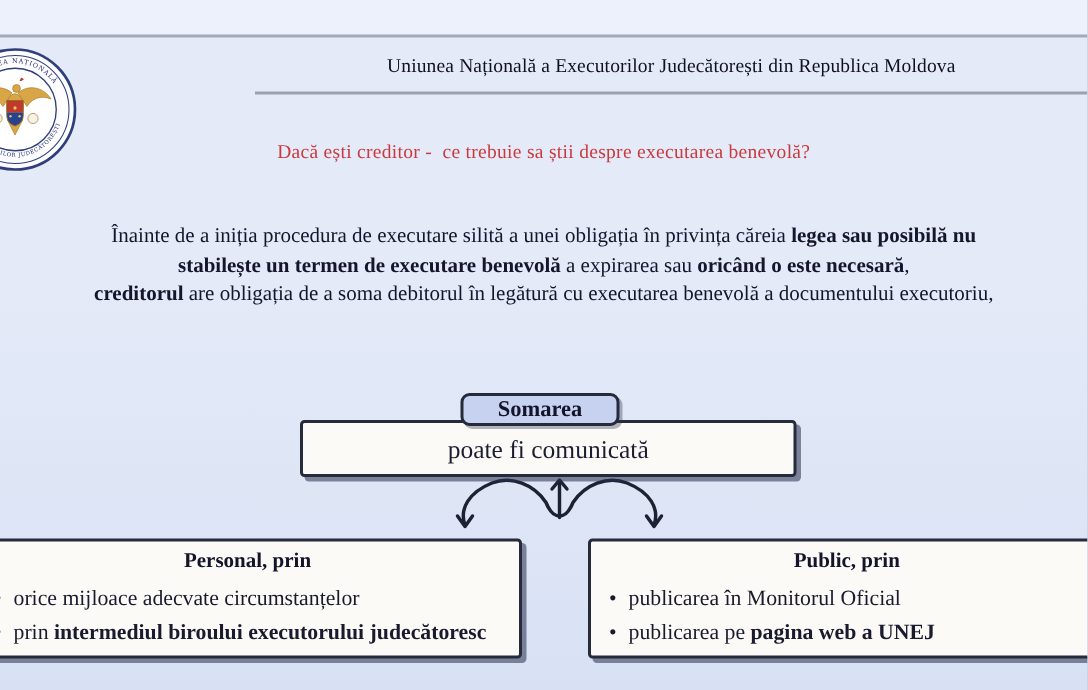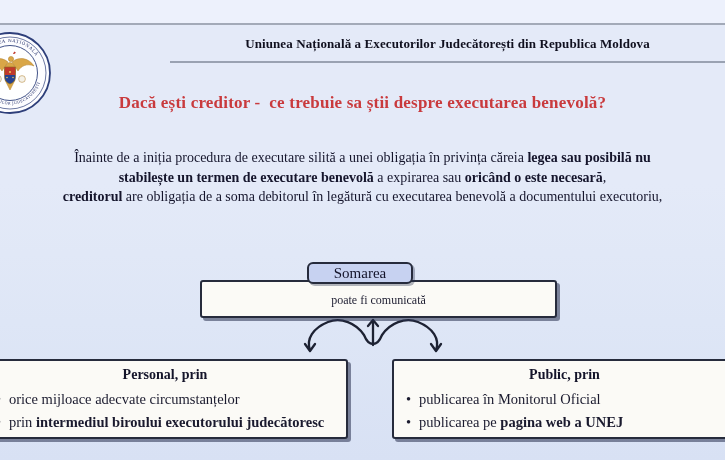--- a/index.html
+++ b/index.html
@@ -15,45 +15,45 @@
   .stage{
     position:relative;width:725px;height:460px;overflow:hidden;
     font-family:"Liberation Serif","DejaVu Serif",serif;
     color:var(--ink);
     background:linear-gradient(180deg,var(--bg_main) 0%,var(--bg_main) 40%,#dee6f6 70%,var(--bg_bottom) 100%);
   }
   .top-strip{position:absolute;left:0;top:0;width:725px;height:23px;background:var(--bg_top);}
   .hairline-top{position:absolute;left:0;top:23px;width:725px;height:2px;background:var(--hairline);}
   .org-name{
     position:absolute;left:170px;right:0;top:36px;text-align:center;
-    font-size:13px;font-weight:bold;color:#10101f;letter-spacing:.1px;
+    font-size:13px;font-weight:normal;color:#10101f;letter-spacing:.1px;
   }
   .org-underline{position:absolute;left:170px;right:0;top:61px;height:1.5px;background:#9aa2b2;}
   .emblem{position:absolute;left:-33px;top:30px;width:86px;height:86px;}
   .page-title{
     position:absolute;left:0;right:0;top:93px;text-align:center;
-    font-size:17px;font-weight:bold;color:var(--accent_red);
+    font-size:13px;font-weight:normal;color:var(--accent_red);
     white-space:pre-wrap;letter-spacing:.2px;
   }
   .intro{
     position:absolute;left:6px;right:6px;top:148px;text-align:center;
     font-size:14px;line-height:19.5px;color:var(--ink);
   }
   .intro .b, .rich .b{font-weight:bold;}
   .flow-tab{
     position:absolute;left:307px;top:262px;width:106px;height:22px;z-index:3;
     background:var(--tab_fill);border:2px solid var(--box_border);border-radius:6px;
-    font-size:15px;font-weight:normal;text-align:center;line-height:18px;color:#14142a;
+    font-size:15px;font-weight:bold;text-align:center;line-height:18px;color:#14142a;
     box-shadow:2px 2px 0 rgba(40,48,78,.35);
   }
   .flow-box{
-    position:absolute;left:200px;top:280px;width:357px;height:38px;z-index:2;
+    position:absolute;left:200px;top:280px;width:331px;height:38px;z-index:2;
     background:var(--box_fill);border:2px solid var(--box_border);border-radius:3px;
     box-shadow:3px 3px 0 rgba(40,48,78,.55);
-    font-size:12px;text-align:center;line-height:36px;color:#1d1d31;
+    font-size:17px;text-align:center;line-height:36px;color:#1d1d31;
   }
   .arrow-doodle{position:absolute;left:292px;top:314px;width:162px;height:48px;z-index:1;}
   .branch-box{
     position:absolute;top:359px;height:80px;z-index:2;
     background:var(--box_fill);border:2.5px solid var(--box_border);border-radius:3px;
     box-shadow:3px 3px 0 rgba(40,48,78,.55);
   }
   .branch-left{left:-18px;width:366px;}
   .branch-right{left:392px;width:345px;}
   .branch-title{margin-top:6px;text-align:center;font-size:14px;font-weight:bold;color:#14142a;}

